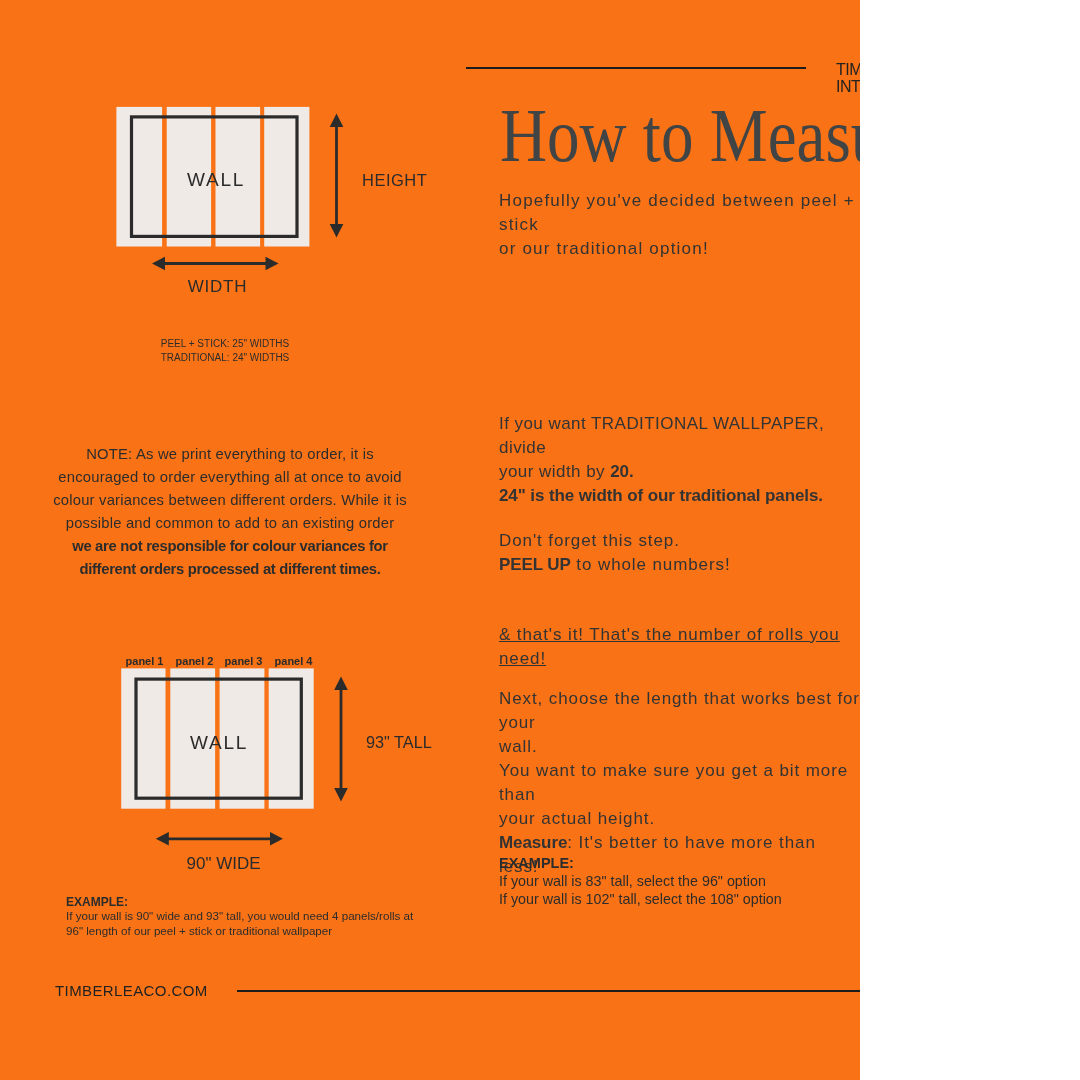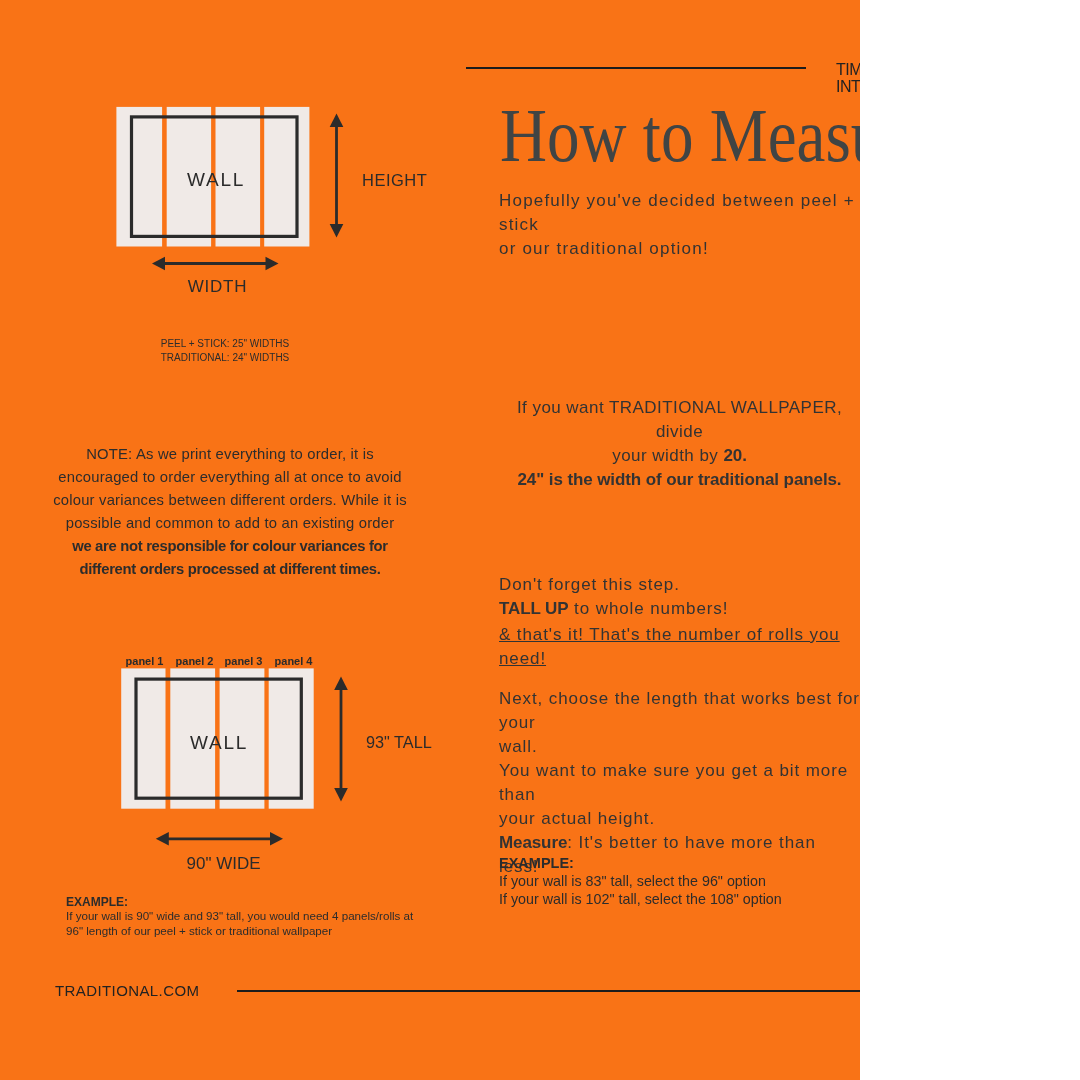--- a/index.html
+++ b/index.html
@@ -16,23 +16,23 @@
 
   <div class="abs" style="left:466px;top:67px;width:340px;height:2px;background:#1c1c1c;"></div>
 
   <div class="abs" style="left:836px;top:61px;font-size:16px;line-height:17px;letter-spacing:-0.45px;color:#222;">TIMBERLEA INTERIORS</div>
 
   <div class="abs" style="left:500px;top:96px;font-family:'Liberation Serif',serif;font-size:76.5px;line-height:80px;color:#404444;white-space:nowrap;transform:scaleX(0.851);transform-origin:left top;">How to Measure?</div>
 
   <div class="abs body-txt" style="left:499px;top:189px;letter-spacing:1.2px;">Hopefully you've decided between peel + stick<br>or our traditional option!</div>
 
 
-  <div class="abs body-txt" style="left:499px;top:396px;letter-spacing:0.45px;text-align:center;">If you want TRADITIONAL WALLPAPER, divide<br>your width by <span class="b">20.</span><br><span class="b">24" is the width of our traditional panels.</span></div>
+  <div class="abs body-txt" style="left:499px;top:412px;letter-spacing:0.45px;">If you want TRADITIONAL WALLPAPER, divide<br>your width by <span class="b">20.</span><br><span class="b">24" is the width of our traditional panels.</span></div>
 
-  <div class="abs body-txt" style="left:499px;top:529px;margin-top:44px;">Don't forget this step.<br><span class="b">TALL UP</span> to whole numbers!</div>
+  <div class="abs body-txt" style="left:499px;top:529px;">Don't forget this step.<br><span class="b">PEEL UP</span> to whole numbers!</div>
 
   <div class="abs body-txt" style="left:499px;top:623px;text-decoration:underline;">&amp; that's it! That's the number of rolls you need!</div>
 
   <div class="abs body-txt" style="left:499px;top:687px;">Next, choose the length that works best for your<br>wall.<br>You want to make sure you get a bit more than<br>your actual height.<br><span class="b">Measure</span>: It's better to have more than less!</div>
 
   <div class="abs" style="left:499px;top:854px;font-size:14.3px;line-height:18px;color:#2c2c2c;"><span class="b" style="font-size:14.5px;">EXAMPLE:</span><br>If your wall is 83" tall, select the 96" option<br>If your wall is 102" tall, select the 108" option</div>
 
   <svg class="abs" style="left:0;top:0;" width="480" height="400" viewBox="0 0 480 400">
 
     <g>
@@ -101,17 +101,17 @@
       <line x1="163" y1="208.8" x2="276" y2="208.8" stroke="#2b2b2b" stroke-width="2.8"></line>
       <path d="M155.8 208.8 l13 -6.8 0 13.6 z" fill="#2b2b2b"></path>
       <path d="M283 208.8 l-13 -6.8 0 13.6 z" fill="#2b2b2b"></path>
     </g>
 
     <text x="223.5" y="239" text-anchor="middle" font-size="17" fill="#2b2b2b">90" WIDE</text>
   </svg>
 
   <div class="abs" style="left:66px;top:895px;font-size:11.6px;line-height:14.3px;color:#2c2c2c;"><span class="b" style="font-size:12px;">EXAMPLE:</span><br>If your wall is 90" wide and 93" tall, you would need 4 panels/rolls at<br>96" length of our peel + stick or traditional wallpaper</div>
 
-  <div class="abs" style="left:55px;top:982px;font-size:15px;line-height:17px;letter-spacing:0.4px;color:#222;">TRADITIONAL.COM</div>
+  <div class="abs" style="left:55px;top:982px;font-size:15px;line-height:17px;letter-spacing:0.4px;color:#222;">TIMBERLEACO.COM</div>
 
   <div class="abs" style="left:237px;top:990px;width:843px;height:2px;background:#1c1c1c;"></div>
 
 </div>
 
 </body></html>

